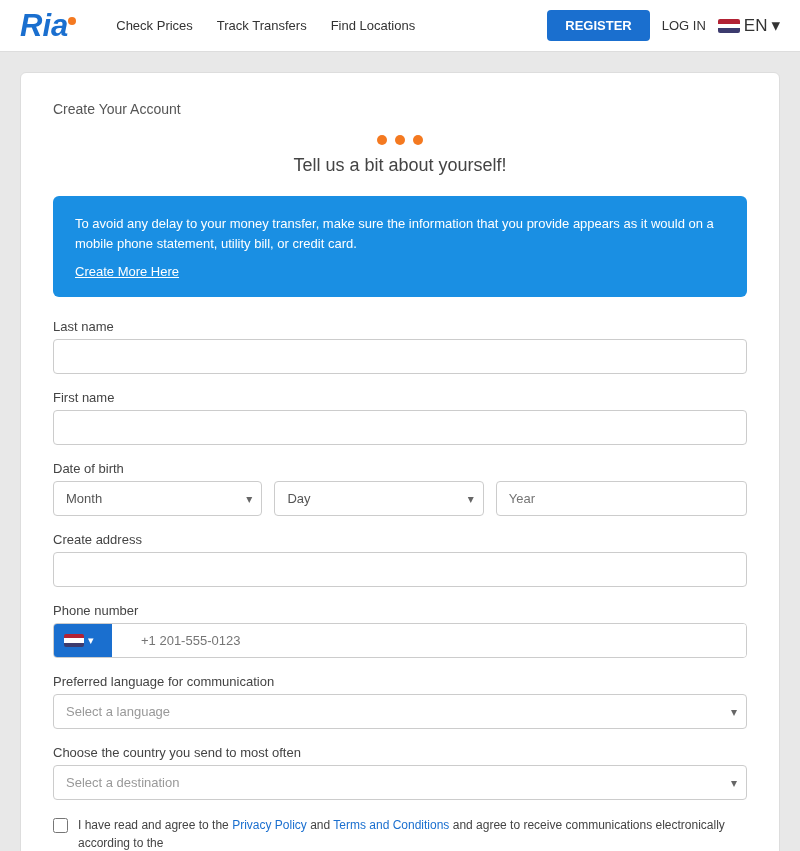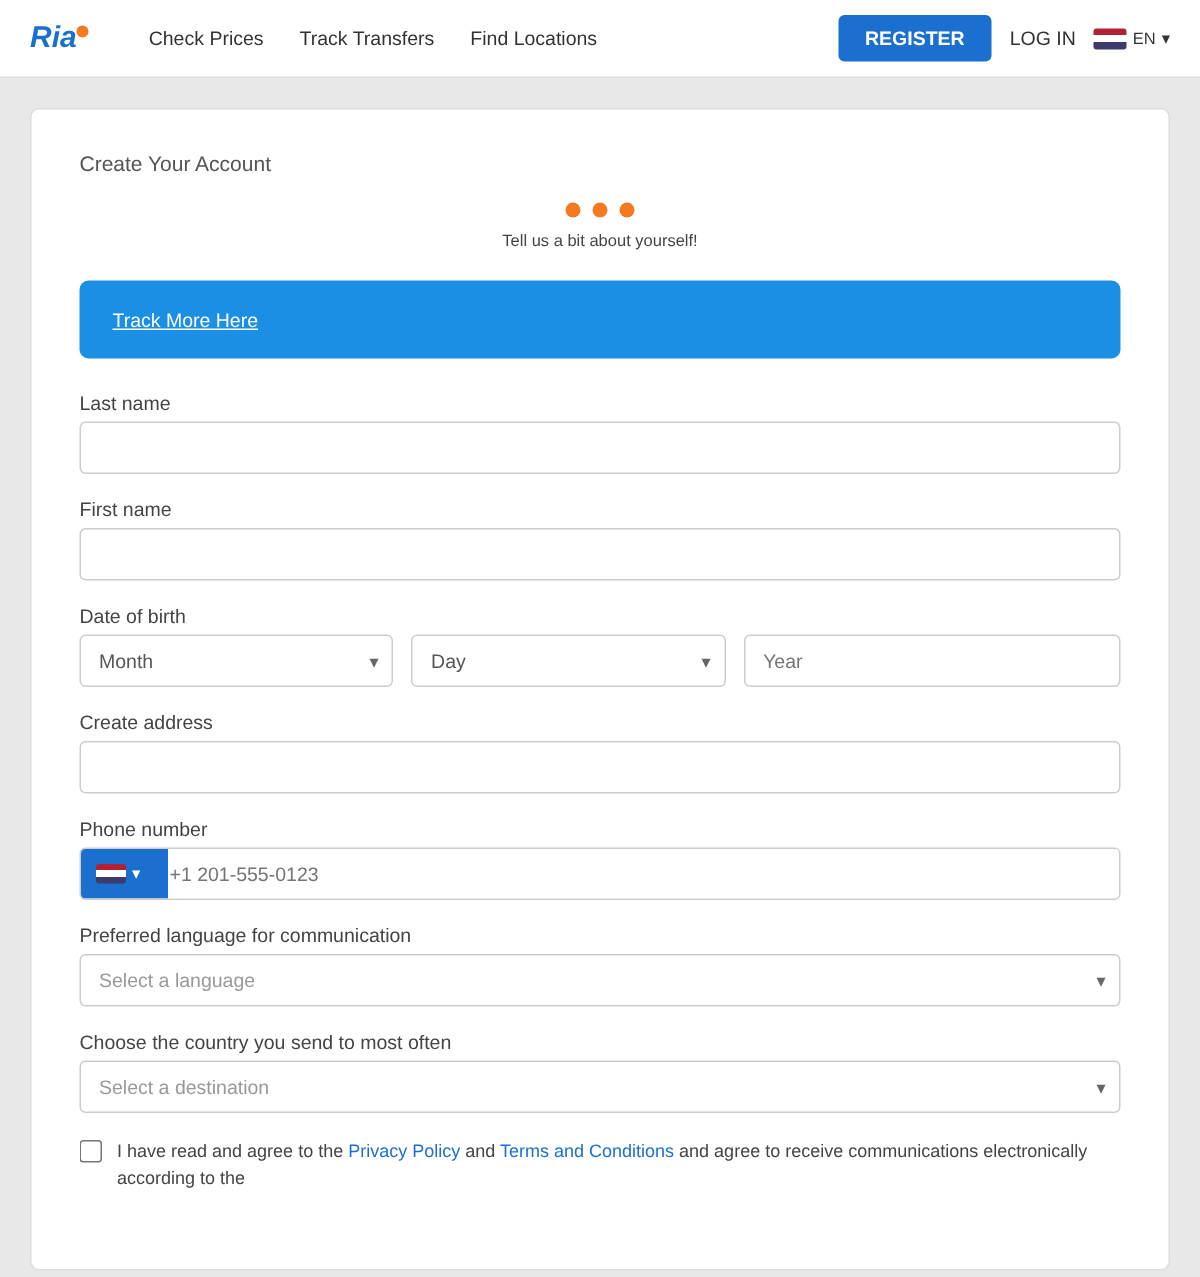--- a/index.html
+++ b/index.html
@@ -21,21 +21,21 @@
       gap: 2px;
       font-size: 22px;
       font-weight: bold;
       color: #1a6fcf;
       text-decoration: none;
       margin-right: 16px;
     }
     .logo-ria {
       color: #1a6fcf;
       font-weight: 900;
-      font-size: 20px;
+      font-size: 31px;
       font-style: italic;
     }
     .logo-dot {
       width: 8px;
       height: 8px;
       border-radius: 50%;
       background: #f47920;
       display: inline-block;
       margin-bottom: 10px;
       margin-left: -2px;
@@ -63,21 +63,21 @@
       border: none;
       color: #333;
       font-size: 13px;
       cursor: pointer;
     }
     .lang-selector {
       display: flex;
       align-items: center;
       gap: 4px;
       cursor: pointer;
-      font-size: 11px;
+      font-size: 17px;
     }
     .flag-icon {
       width: 22px;
       height: 14px;
       background: linear-gradient(180deg, #b22234 33%, #fff 33%, #fff 66%, #3c3b6e 66%);
       border-radius: 2px;
       display: inline-block;
     }
 
     
@@ -108,21 +108,21 @@
       margin-bottom: 10px;
     }
     .dot {
       width: 10px;
       height: 10px;
       border-radius: 50%;
       background: #f47920;
     }
     .tell-us {
       text-align: center;
-      font-size: 11px;
+      font-size: 18px;
       color: #444;
       margin-bottom: 20px;
     }
 
     
     .info-box {
       background: #1a8fe3;
       border-radius: 6px;
       padding: 18px 22px;
       color: #fff;
@@ -216,21 +216,21 @@
       width: 20px;
       height: 13px;
     }
     .phone-flag-btn .chevron-down {
       color: #fff;
       font-size: 11px;
     }
     .phone-input {
       flex: 1;
       border: none;
-      padding: 9px 1px;
+      padding: 9px 29px;
       font-size: 13px;
       outline: none;
       color: #555;
     }
 
     
     .lang-select-wrap {
       position: relative;
     }
     .lang-select-wrap .form-select {
@@ -287,21 +287,22 @@
 
     <div class="steps-dots">
       <div class="dot"></div>
       <div class="dot"></div>
       <div class="dot"></div>
     </div>
 
     <div class="tell-us">Tell us a bit about yourself!</div>
 
     <div class="info-box">
-      <a class="info-box-link">Track More Here</a>
+      <div class="info-box-text">To avoid any delay to your money transfer, make sure the information that you provide appears as it would on a mobile phone statement, utility bill, or credit card.</div>
+      <a class="info-box-link">Create More Here</a>
     </div>
 
     <div class="form-group">
       <label class="form-label">Last name</label>
       <input class="form-input" type="text" style="">
     </div>
 
     <div class="form-group">
       <label class="form-label">First name</label>
       <input class="form-input" type="text" style="">

